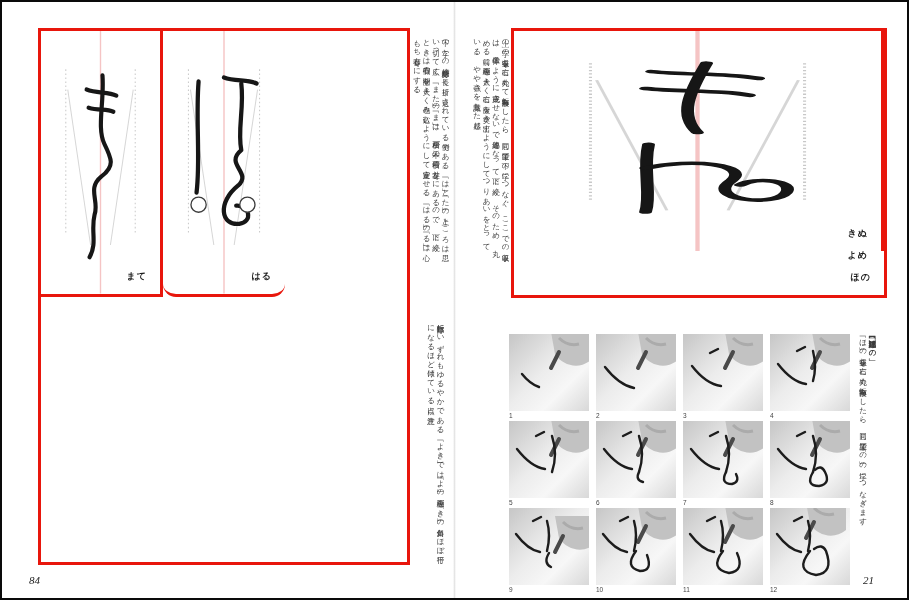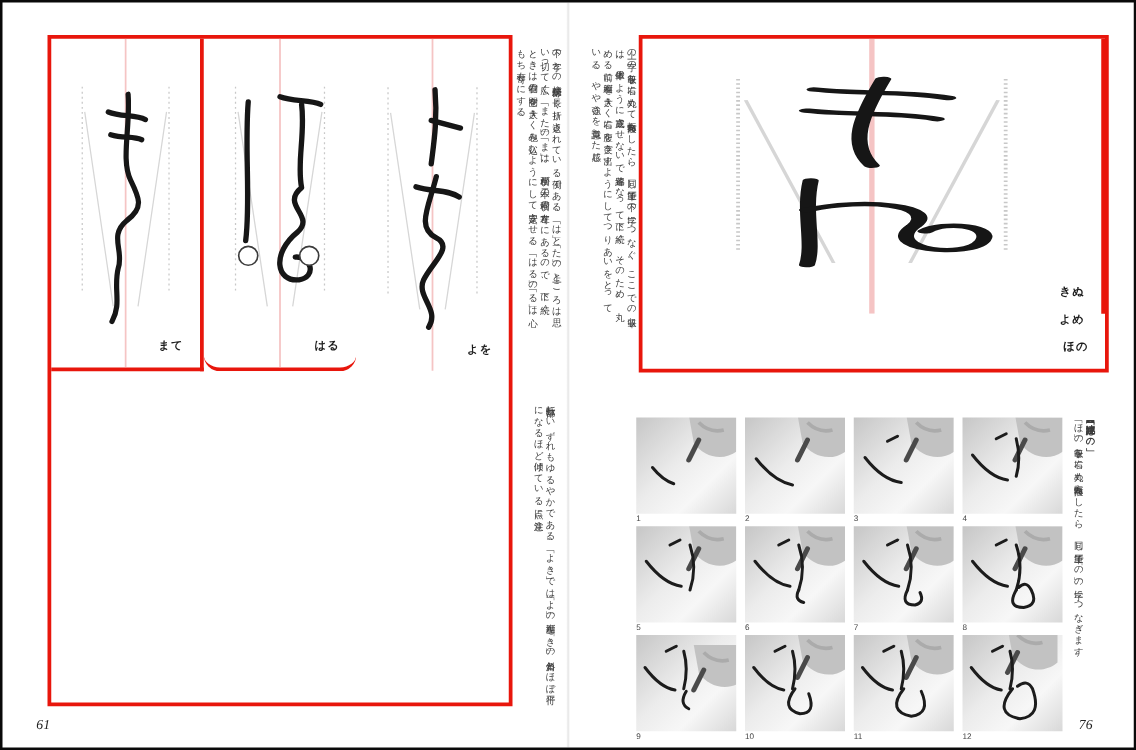--- a/index.html
+++ b/index.html
@@ -95,30 +95,20 @@
         <path class="cal" d="M60,46 C70,50 84,48 92,52"></path>
         <path class="cal" d="M77,52 C80,76 73,98 77,118 C60,132 88,140 74,153 C53,170 57,193 75,191 C89,189 85,172 72,173"></path>
         <circle cx="35" cy="172" r="7.5" fill="#ffffff" stroke="#3c3c3c" stroke-width="1.3"></circle>
         <circle cx="83" cy="172" r="7.5" fill="#ffffff" stroke="#3c3c3c" stroke-width="1.3"></circle>
       </svg>
       <span class="box-label">はる</span>
     </div>
 
 
 
-    <div class="cell last-col">
-      <svg class="art" viewBox="0 0 120 260" preserveAspectRatio="none">
-        <use href="#guides"></use>
-        <path class="cal" d="M62,40 C64,64 61,82 59,98"></path>
-        <path class="cal" d="M59,64 L82,70"></path>
-        <path class="cal" d="M47,116 C60,120 72,118 81,124"></path>
-        <path class="cal" d="M63,108 C57,132 47,148 63,156 C77,163 59,176 53,189 C47,202 66,212 57,226"></path>
-      </svg>
-      <span class="box-label">よを</span>
-    </div>
   </div>
 
   <div id="left-top-note" class="vnote">下の字との接続部分が長く折り返されている例である。「は」と「た」の上ところは思い切って広く、「また」の「ま」は、横画が二本の横画の左寄りにあるので、下に続くときは右側の空間を大きく包み込むようにして安定させる。「はる」の「る」は心もち右寄りにする。</div>
   <div id="left-bottom-note" class="vnote">転折部はいずれもゆるやかである。「よき」では「よ」の縦画を「き」の斜角とほぼ平行になるほど傾けている点に注意。</div>
 
   <div id="right-boxes" class="boxes">
 
     <div class="cell">
       <svg class="art" viewBox="0 0 120 260" preserveAspectRatio="none">
         <use href="#guides"></use>
@@ -303,15 +293,15 @@
       </div>
       <span class="photo-num">12</span>
     </figure>
   </div>
 
   <div id="photo-caption" class="vnote">
     <span class="cap-title">【連綿】「ほの」</span>
     <span class="cap-body">「ほ」の収筆を右に丸め方向転換をしたら、同じ筆圧で「の」の字につなぎます。</span>
   </div>
 
-  <span id="pn-left" class="page-num">61</span>
-  <span id="pn-right" class="page-num">76</span>
+  <span id="pn-left" class="page-num">84</span>
+  <span id="pn-right" class="page-num">21</span>
 </div>
 
 </body></html>

